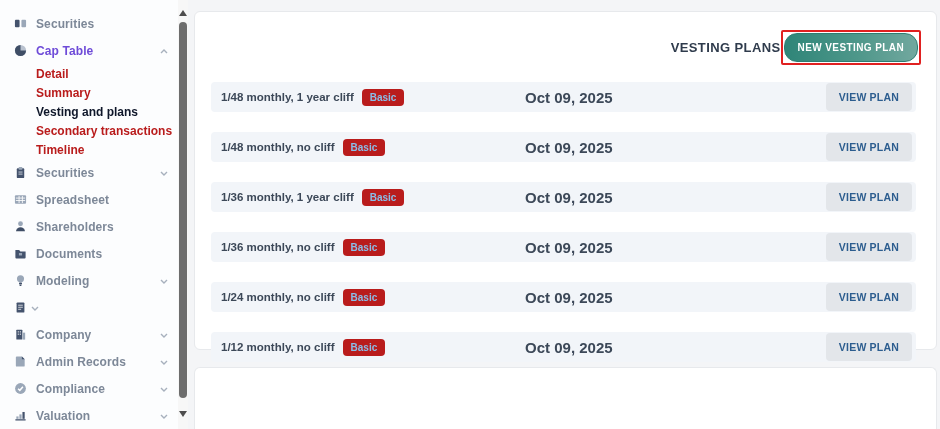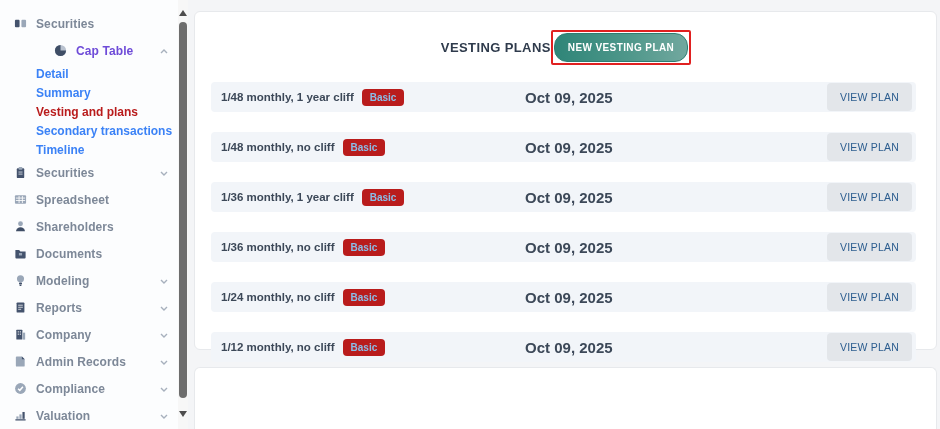--- a/index.html
+++ b/index.html
@@ -16,31 +16,31 @@
   .sidebar {
     width:178px; height:429px; background:#fcfdfe;
     padding-top:10px; flex:0 0 178px; overflow:hidden;
   }
   .nav-item {
     height:27px; display:flex; align-items:center;
     padding:0 10px 0 14px; cursor:pointer;
     color:#7d8898; font-weight:700; font-size:12px;
   }
   .nav-item .nav-label { flex:1; margin-left:9px; letter-spacing:0.1px; }
-  .nav-item.active { color:#6e4bd8;margin-left:40px; }
+  .nav-item.active { color:#6e4bd8; }
   .nav-icon { width:13px; height:13px; display:inline-flex; align-items:center; justify-content:center; }
   .nav-icon svg { width:13px; height:13px; display:block; }
   .chev { color:#a7b0bd; font-size:9px; width:12px; text-align:right; }
   .chev svg { width:8px; height:5px; }
   .nav-sub {
     height:19px; display:flex; align-items:center;
     padding-left:36px; cursor:pointer;
-    color:#3b82f6; font-weight:700; font-size:12px;
-  }
-  .nav-sub.active { color:#b91c1c; }
+    color:#b91c1c; font-weight:700; font-size:12px;
+  }
+  .nav-sub.active { color:#0f172a; }
 
   
   .scrollbar {
     width:10px; height:429px; flex:0 0 10px; position:relative;
     background:#f7f7f7;
   }
   .sb-arrow { position:absolute; left:0; width:10px; height:10px;
     display:flex; align-items:center; justify-content:center; }
   .sb-arrow.up { top:8px; }
   .sb-arrow.down { bottom:10px; }
@@ -54,21 +54,21 @@
   
   .main {
     flex:1; background:#f4f5f7; height:429px;
     padding:11px 3px 0 6px; overflow:hidden;
   }
   .card {
     background:#ffffff; border:1px solid #e7e9ec; border-radius:6px;
   }
   .card-vesting { height:339px; padding:0 20px 0 16px; }
   .card-header {
-    display:flex; align-items:center; justify-content:center;
+    display:flex; align-items:center; justify-content:flex-end;
     padding:16px 0 8px 0; height:62px;
   }
   .page-title {
     font-size:13px; font-weight:700; color:#2f3b4c; letter-spacing:0.4px;
   }
   .annotation-box {
     border:2px solid #e02020; padding:1px; border-radius:2px; margin-right:-5px;
   }
   .btn-primary {
     border:1px solid #2e7d71; border-radius:13px;
@@ -86,21 +86,21 @@
   .row-name-wrap { display:flex; align-items:center; gap:8px; }
   .plan-name { color:#3c4858; font-size:11.5px; font-weight:700; }
   .badge {
     background:#b91c1c; color:#8abde8; font-size:10px; font-weight:700;
     padding:3px 8px; border-radius:4px;
   }
   .row-date { color:#3c4858; font-size:15px; font-weight:700; justify-self:start; }
   .btn-view {
     background:#e3e6ea; border:none; border-radius:4px;
     color:#2c5d8f; font-family:"Liberation Sans",sans-serif;
-    font-size:10.5px; font-weight:400; letter-spacing:0.2px;
+    font-size:10.5px; font-weight:700; letter-spacing:0.2px;
     padding:8px 13px; cursor:pointer; white-space:nowrap;
   }
   .card-empty { margin-top:17px; height:70px; border-radius:6px 6px 0 0; border-bottom:none; }
 </style>
 </head>
 <body>
 
 <div class="app">
 
   <aside class="sidebar">
@@ -214,21 +214,20 @@
 
     <div class="nav-item">
       <span class="nav-icon">
         <svg viewBox="0 0 14 14">
             <rect x="2.8" y="1.5" width="8.4" height="11" rx="1" fill="#44536d"></rect>
             <rect x="4.5" y="4" width="5" height="1" fill="#fff" opacity="0.8"></rect>
             <rect x="4.5" y="6.2" width="5" height="1" fill="#fff" opacity="0.8"></rect>
             <rect x="4.5" y="8.4" width="3.2" height="1" fill="#fff" opacity="0.8"></rect>
           </svg>
       </span>
-      <span class="nav-label">Reports</span>
       <span class="chev">
         <svg viewBox="0 0 8 5">
             <polyline points="1,1 4,4 7,1" fill="none" stroke="#a7b0bd" stroke-width="1.4"></polyline>
           </svg>
       </span>
     </div>
 
     <div class="nav-item">
       <span class="nav-icon">
         <svg viewBox="0 0 14 14">

